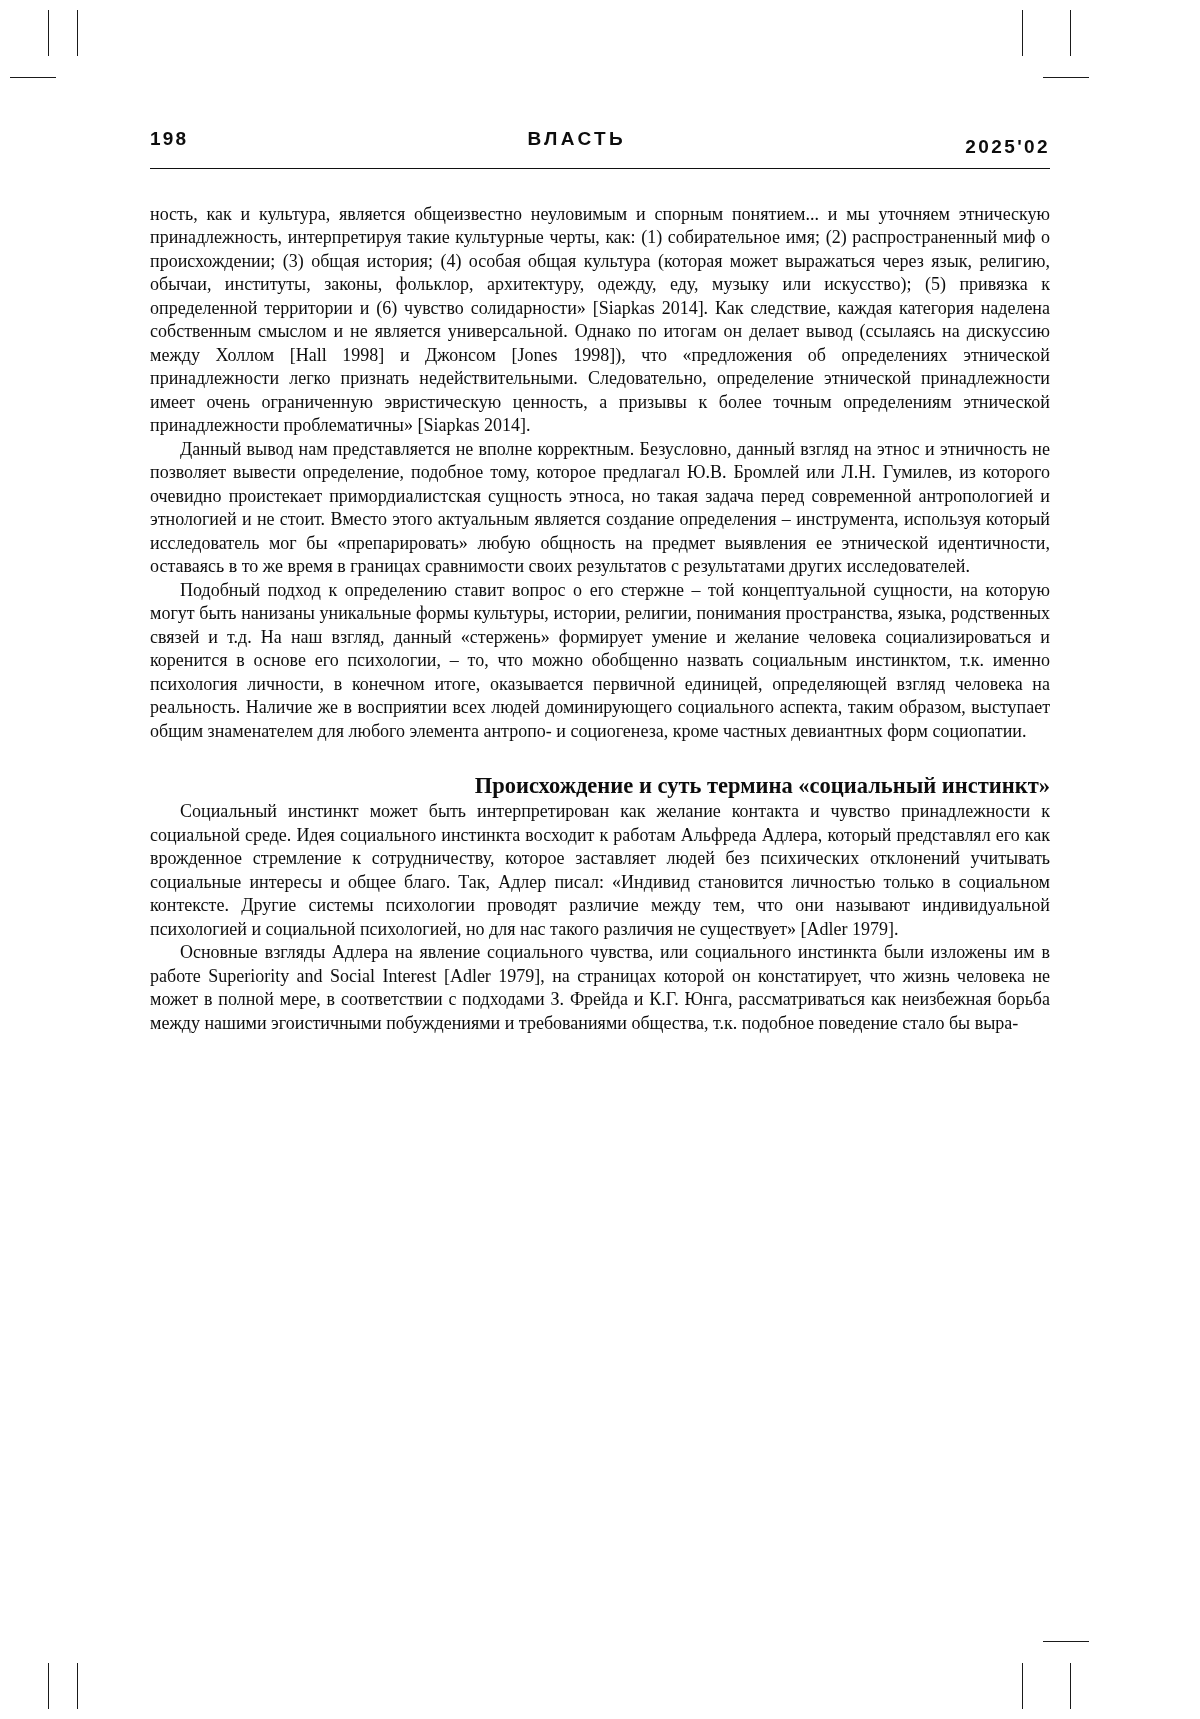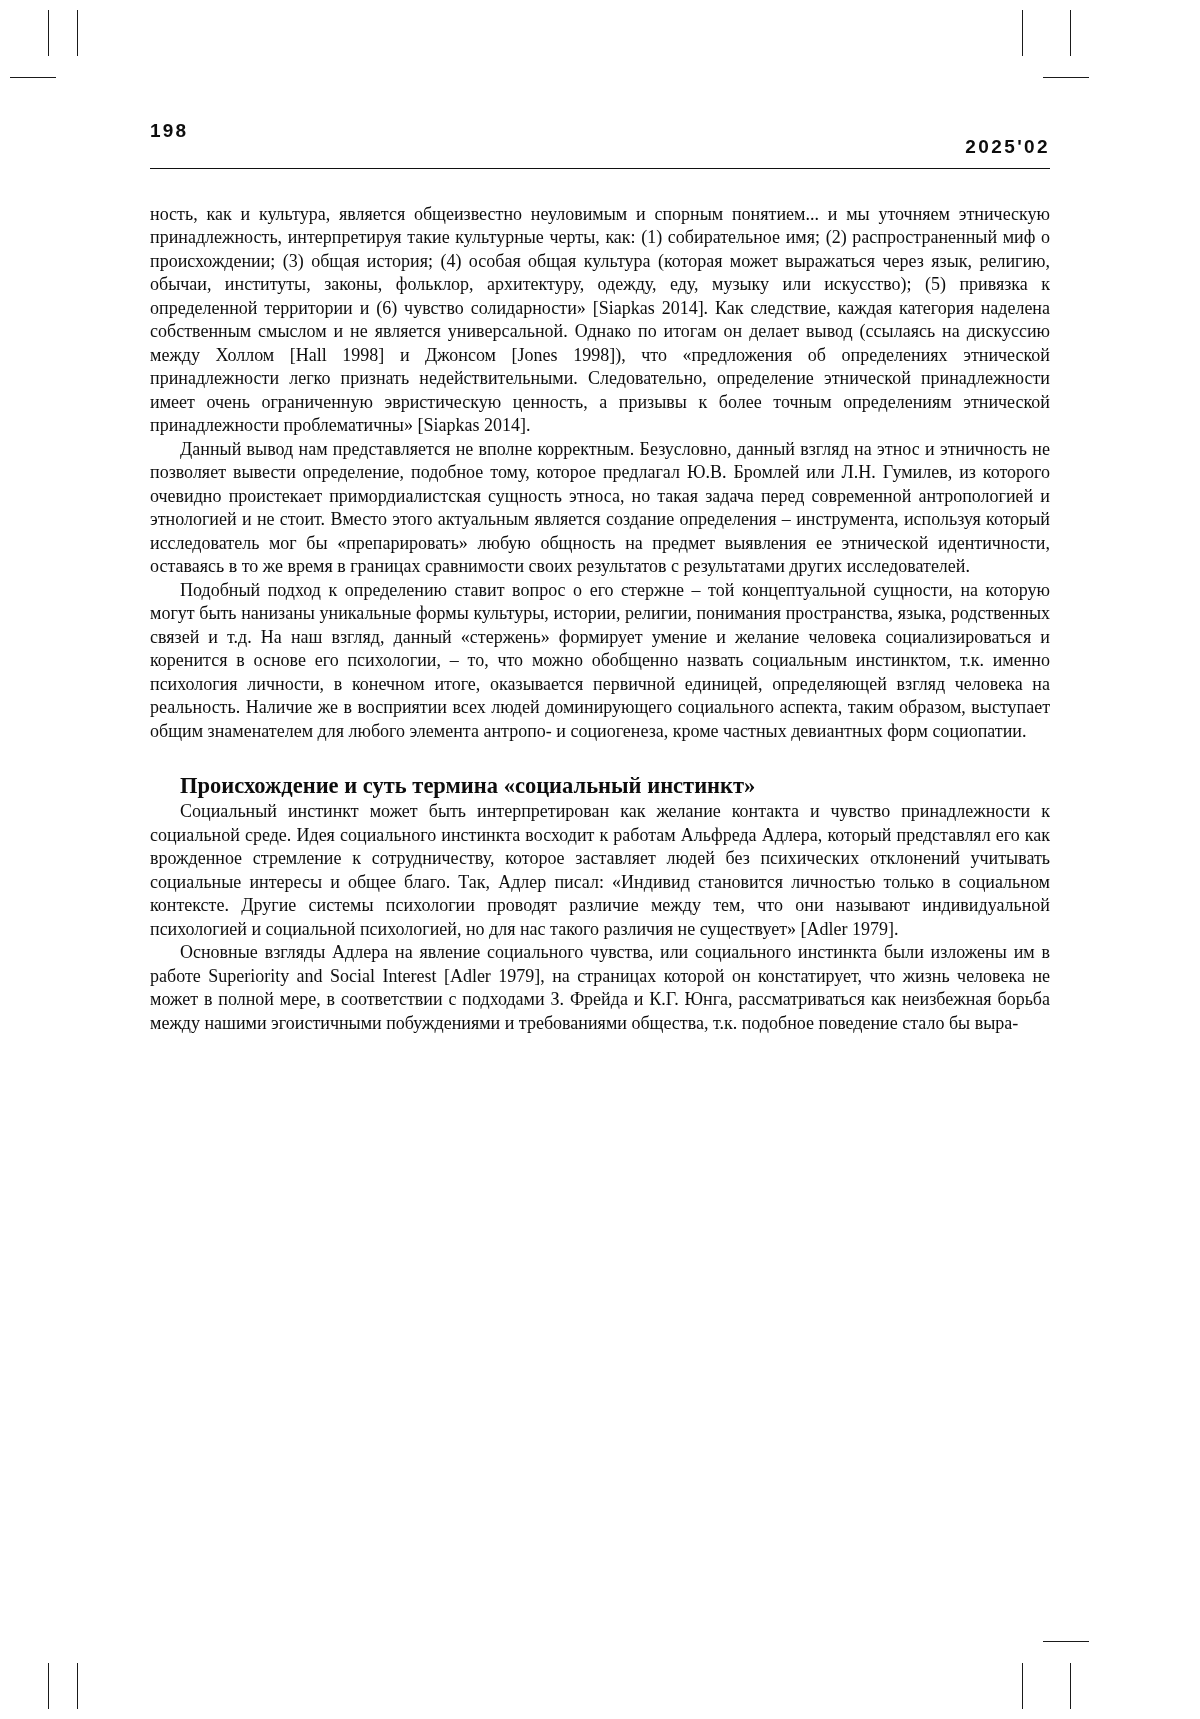--- a/index.html
+++ b/index.html
@@ -26,21 +26,21 @@
   .page {
     position: absolute;
     left: 150px;
     top: 120px;
     width: 900px;
   }
 
   
   .runhead {
     display: flex;
-    align-items: flex-start;
+    align-items: center;
     justify-content: space-between;
     font-family: "Liberation Sans", sans-serif;
     font-weight: bold;
     font-size: 19px;
     letter-spacing: 2.2px;
     margin-bottom: 6px;
     padding-bottom: 4px;
   }
   .runhead .folio { flex: 0 0 auto; }
   .runhead .journal {
@@ -63,20 +63,21 @@
     hyphens: manual;
   }
   p.body.indent { text-indent: 30px; }
 
   h2.subhead {
     margin: 28px 0 0 0;
     text-indent: 30px;
     font-size: 22.5px;
     font-weight: bold;
     line-height: 1.3;
+    text-align: right;
   }
   .ital { }
 </style>
 </head>
 <body>
 
 <div class="crop v" style="left:77px; top:10px; height:46px;"></div>
 <div class="crop h" style="left:10px; top:77px; width:46px;"></div>
 <div class="crop v" style="left:1022px; top:10px; height:46px;"></div>
 <div class="crop h" style="left:1043px; top:77px; width:46px;"></div>
@@ -85,20 +86,21 @@
 <div class="crop h" style="left:1043px; top:1641px; width:46px;"></div>
 <div class="crop v" style="left:1070px; top:10px; height:46px;"></div>
 <div class="crop v" style="left:1070px; top:1663px; height:46px;"></div>
 <div class="crop v" style="left:48px; top:10px; height:46px;"></div>
 <div class="crop v" style="left:48px; top:1663px; height:46px;"></div>
 
 <div class="page">
 
   <div class="runhead">
     <span class="folio">198</span>
+    <span class="journal">ВЛАСТЬ</span>
     <span class="issue">2025'02</span>
   </div>
   <div class="rule"></div>
 
   <p class="body">ность, как и культура, является общеизвестно неуловимым и спорным поня­тием... и мы уточняем этническую принадлежность, интерпретируя такие культурные черты, как: (1) собирательное имя; (2) распространенный миф о происхождении; (3) общая история; (4) особая общая культура (которая может выражаться через язык, религию, обычаи, институты, законы, фольклор, архитектуру, одежду, еду, музыку или искусство); (5) привязка к определенной территории и (6) чувство солидарности» [Siapkas 2014]. Как следствие, каж­дая категория наделена собственным смыслом и не является универсальной. Однако по итогам он делает вывод (ссылаясь на дискуссию между Холлом [Hall 1998] и Джонсом [Jones 1998]), что «предложения об определениях этни­ческой принадлежности легко признать недействительными. Следовательно, определение этнической принадлежности имеет очень ограниченную эври­стическую ценность, а призывы к более точным определениям этнической принадлежности проблематичны» [Siapkas 2014].</p>
   <p class="body indent">Данный вывод нам представляется не вполне корректным. Безусловно, данный взгляд на этнос и этничность не позволяет вывести определение, подобное тому, которое предлагал Ю.В. Бромлей или Л.Н. Гумилев, из кото­рого очевидно проистекает примордиалистская сущность этноса, но такая задача перед современной антропологией и этнологией и не стоит. Вместо этого актуальным является создание определения – инструмента, используя который исследователь мог бы «препарировать» любую общность на предмет выявления ее этнической идентичности, оставаясь в то же время в границах сравнимости своих результатов с результатами других исследователей.</p>
   <p class="body indent">Подобный подход к определению ставит вопрос о его стержне – той кон­цептуальной сущности, на которую могут быть нанизаны уникальные формы культуры, истории, религии, понимания пространства, языка, родственных связей и т.д. На наш взгляд, данный «стержень» формирует умение и желание человека социализироваться и коренится в основе его психологии, – то, что можно обобщенно назвать социальным инстинктом, т.к. именно психология личности, в конечном итоге, оказывается первичной единицей, определя­ющей взгляд человека на реальность. Наличие же в восприятии всех людей доминирующего социального аспекта, таким образом, выступает общим знаменателем для любого элемента антропо- и социогенеза, кроме частных девиантных форм социопатии.</p>
 
   <h2 class="subhead">Происхождение и суть термина «социальный инстинкт»</h2>
 

